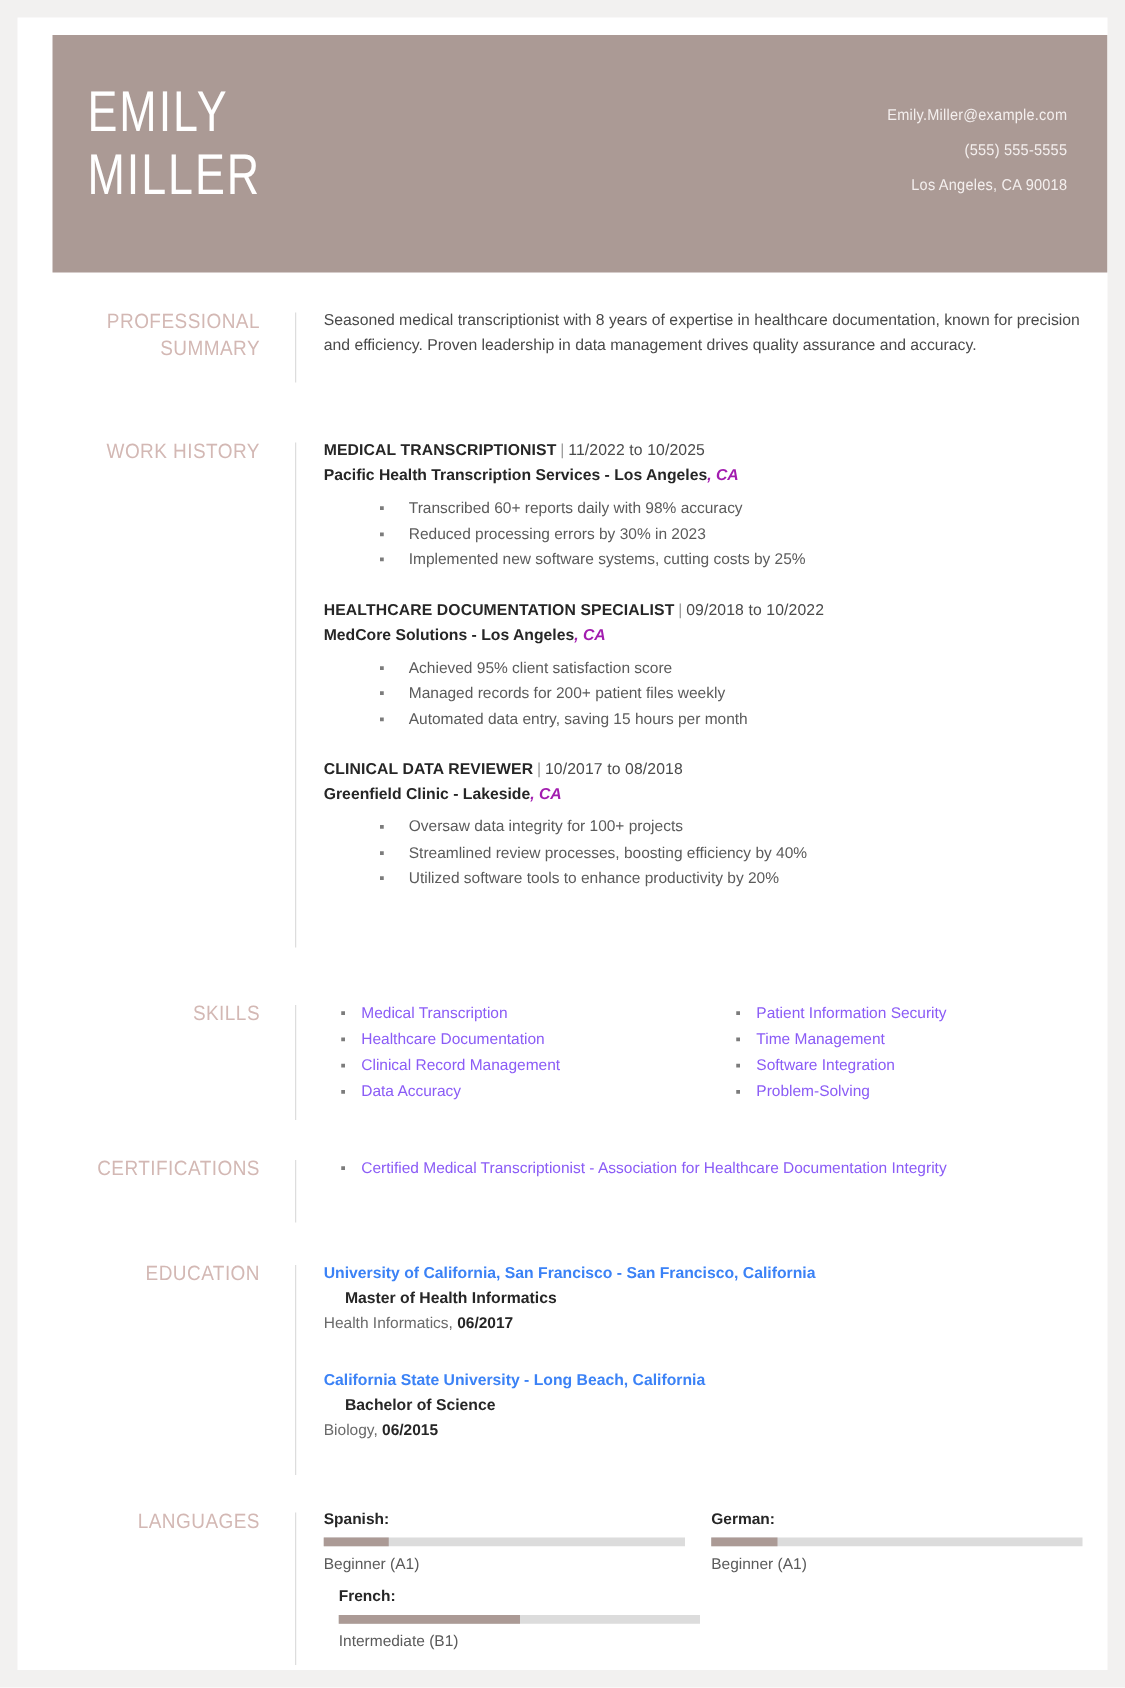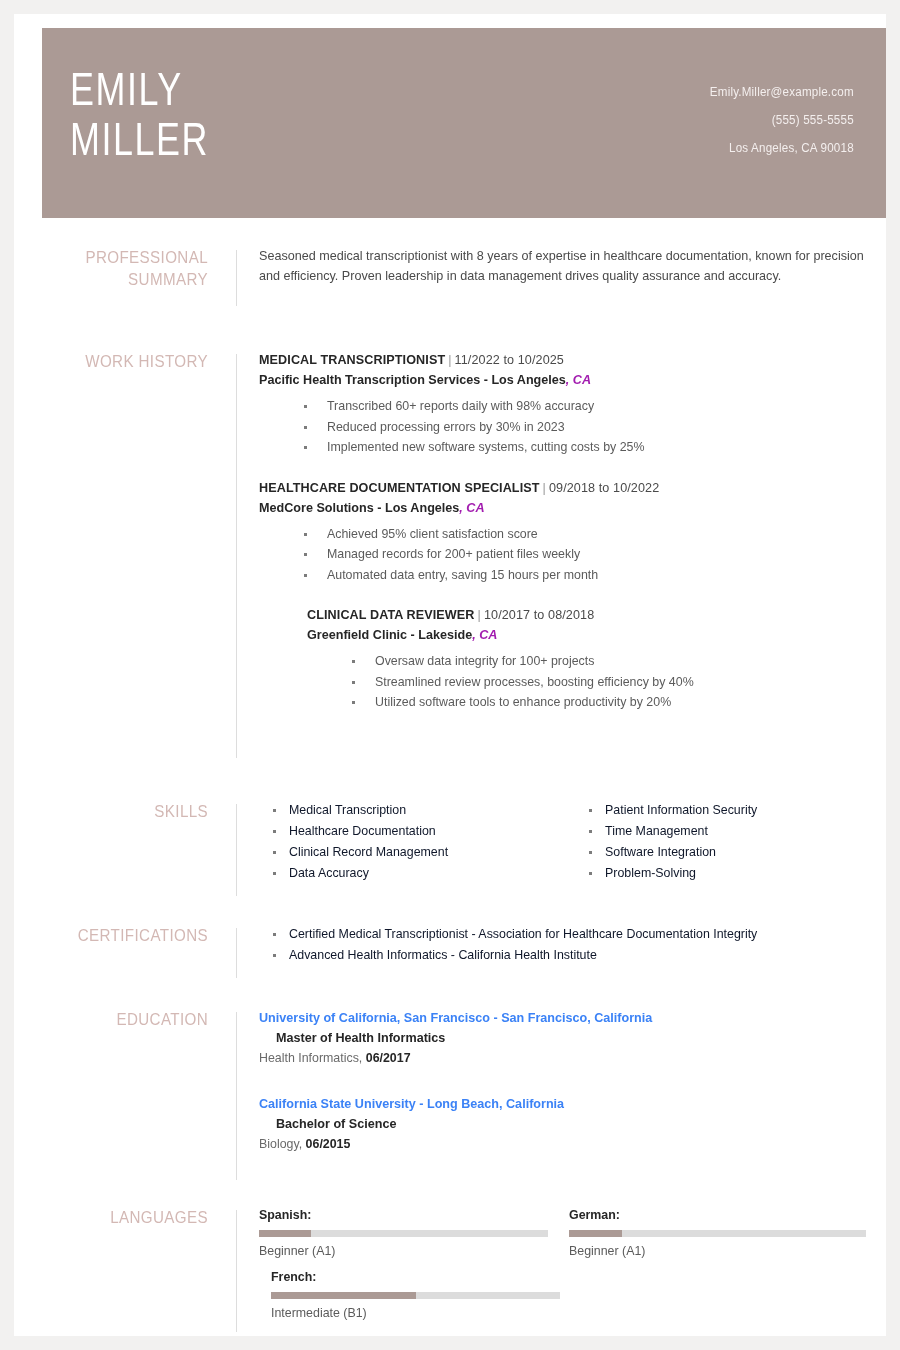--- a/index.html
+++ b/index.html
@@ -99,21 +99,21 @@
   }
 
   .para {
     font-size: 12.6px;
     line-height: 20px;
     color: #4a4a4a;
   }
 
   
   .job { margin-bottom: 20px; }
-  .job:last-child { margin-bottom: 0; margin-left: 48px; }
+  .job:last-child { margin-bottom: 0; }
   .job-title {
     font-size: 12.6px;
     line-height: 20px;
     font-weight: bold;
     color: #262626;
     letter-spacing: 0.1px;
   }
   .job-title .sep {
     font-weight: normal;
     color: #9a9a9a;
@@ -160,21 +160,21 @@
   ul.tight {
     list-style: none;
     margin: 0;
     padding: 0;
   }
   ul.tight li {
     position: relative;
     padding-left: 30px;
     font-size: 12.4px;
     line-height: 21px;
-    color: #0f172a;
+    color: #8b5cf6;
   }
   ul.tight li::before {
     content: "";
     position: absolute;
     left: 14px;
     top: 9px;
     width: 3px;
     height: 3px;
     background: #7c7c7c;
   }
@@ -334,21 +334,20 @@
       </div>
     </div>
   </div>
 
   <div class="section" style="top:910px;">
     <div class="sec-label">CERTIFICATIONS</div>
     <div class="sec-rule" style="top:4px; height:50px;"></div>
     <div class="sec-body" style="width:620px;">
       <ul class="tight">
         <li>Certified Medical Transcriptionist - Association for Healthcare Documentation Integrity</li>
-        <li>Advanced Health Informatics - California Health Institute</li>
       </ul>
     </div>
   </div>
 
   <div class="section" style="top:994px;">
     <div class="sec-label">EDUCATION</div>
     <div class="sec-rule" style="top:4px; height:168px;"></div>
     <div class="sec-body">
 
       <div class="edu">

